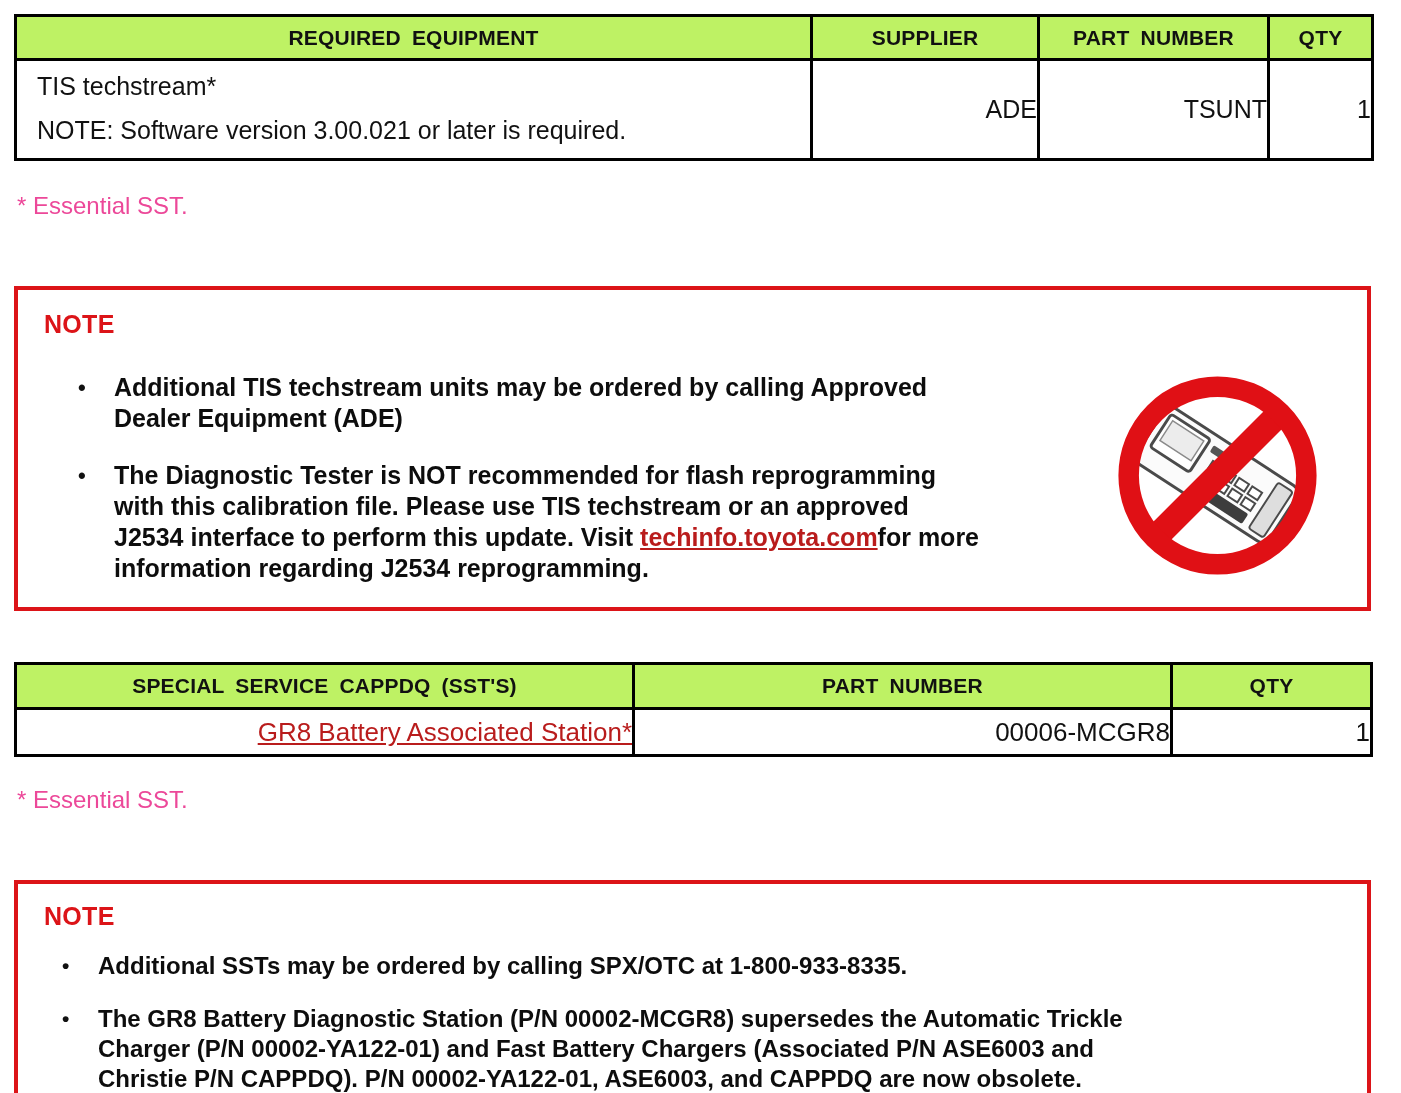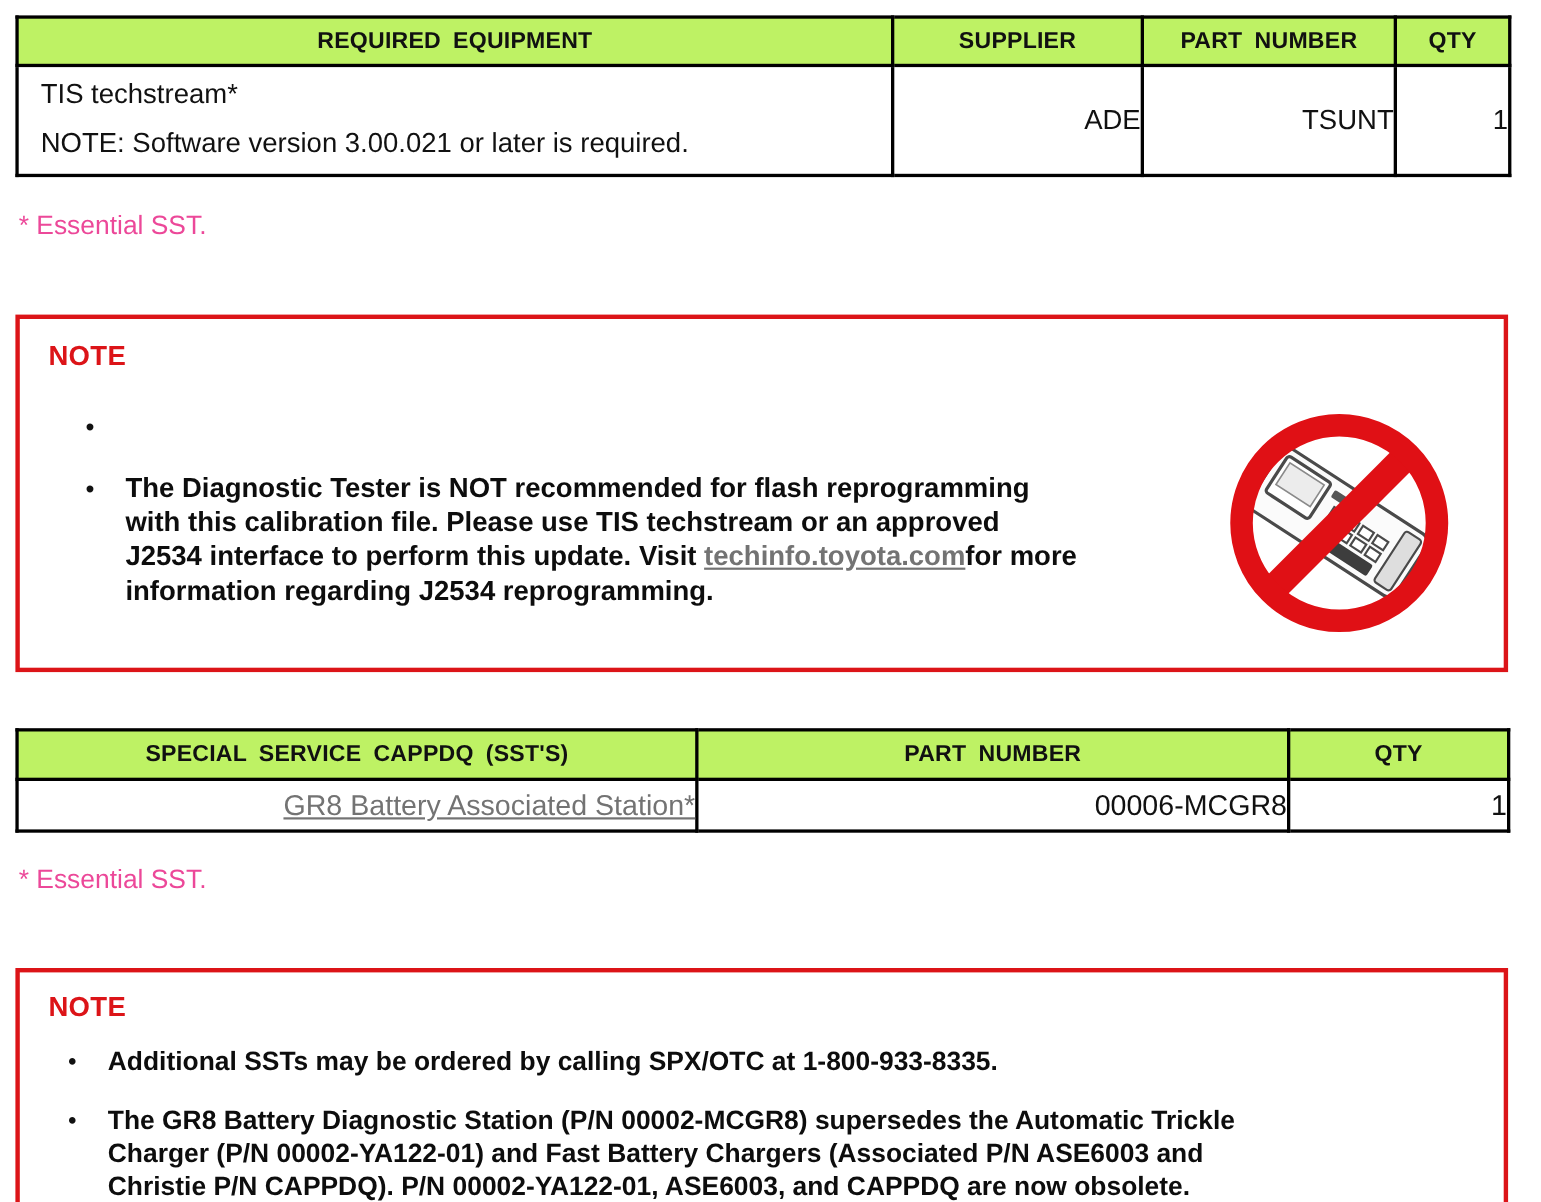--- a/index.html
+++ b/index.html
@@ -35,21 +35,21 @@
     padding: 11px 14px 13px 20px;
   }
   .cell-equipment-name .cell-stack {
     height: 100%; display: flex; flex-direction: column; justify-content: space-between;
   }
   .tbl-sst { position: absolute; left: 14px; top: 662px; width: 1356px; }
   .tbl-sst th { height: 45px; }
   .tbl-sst td { height: 47px; font-size: 26px; }
 
   .doc-link {
-    color: #737373; text-decoration: underline; cursor: pointer;
+    color: #b91c1c; text-decoration: underline; cursor: pointer;
     font-weight: 400;
   }
 
   
   .footnote {
     position: absolute; left: 17px; font-size: 24px; color: #ec4899;
   }
   .footnote-1 { top: 192px; }
   .footnote-2 { top: 786px; }
 
@@ -123,20 +123,22 @@
     </tbody>
   </table>
 
   <div class="footnote footnote-1">* Essential SST.</div>
 
   <div class="note-box note-box-1">
     <div class="note-label">NOTE</div>
     <div class="bullet-list-1">
       <div class="bullet-item">
         <span class="bullet-marker">•</span>
+        <div class="bullet-text">Additional TIS techstream units may be ordered by calling Approved
+Dealer Equipment (ADE)</div>
       </div>
       <div class="bullet-item">
         <span class="bullet-marker">•</span>
         <div class="bullet-text"><span>The Diagnostic Tester is NOT recommended for flash reprogramming
 with this calibration file.  Please use TIS techstream or an approved
 J2534 interface to perform this update.  Visit </span><a class="doc-link" href="#">techinfo.toyota.com</a><span>for more
 information regarding J2534 reprogramming.</span></div>
       </div>
     </div>
 

